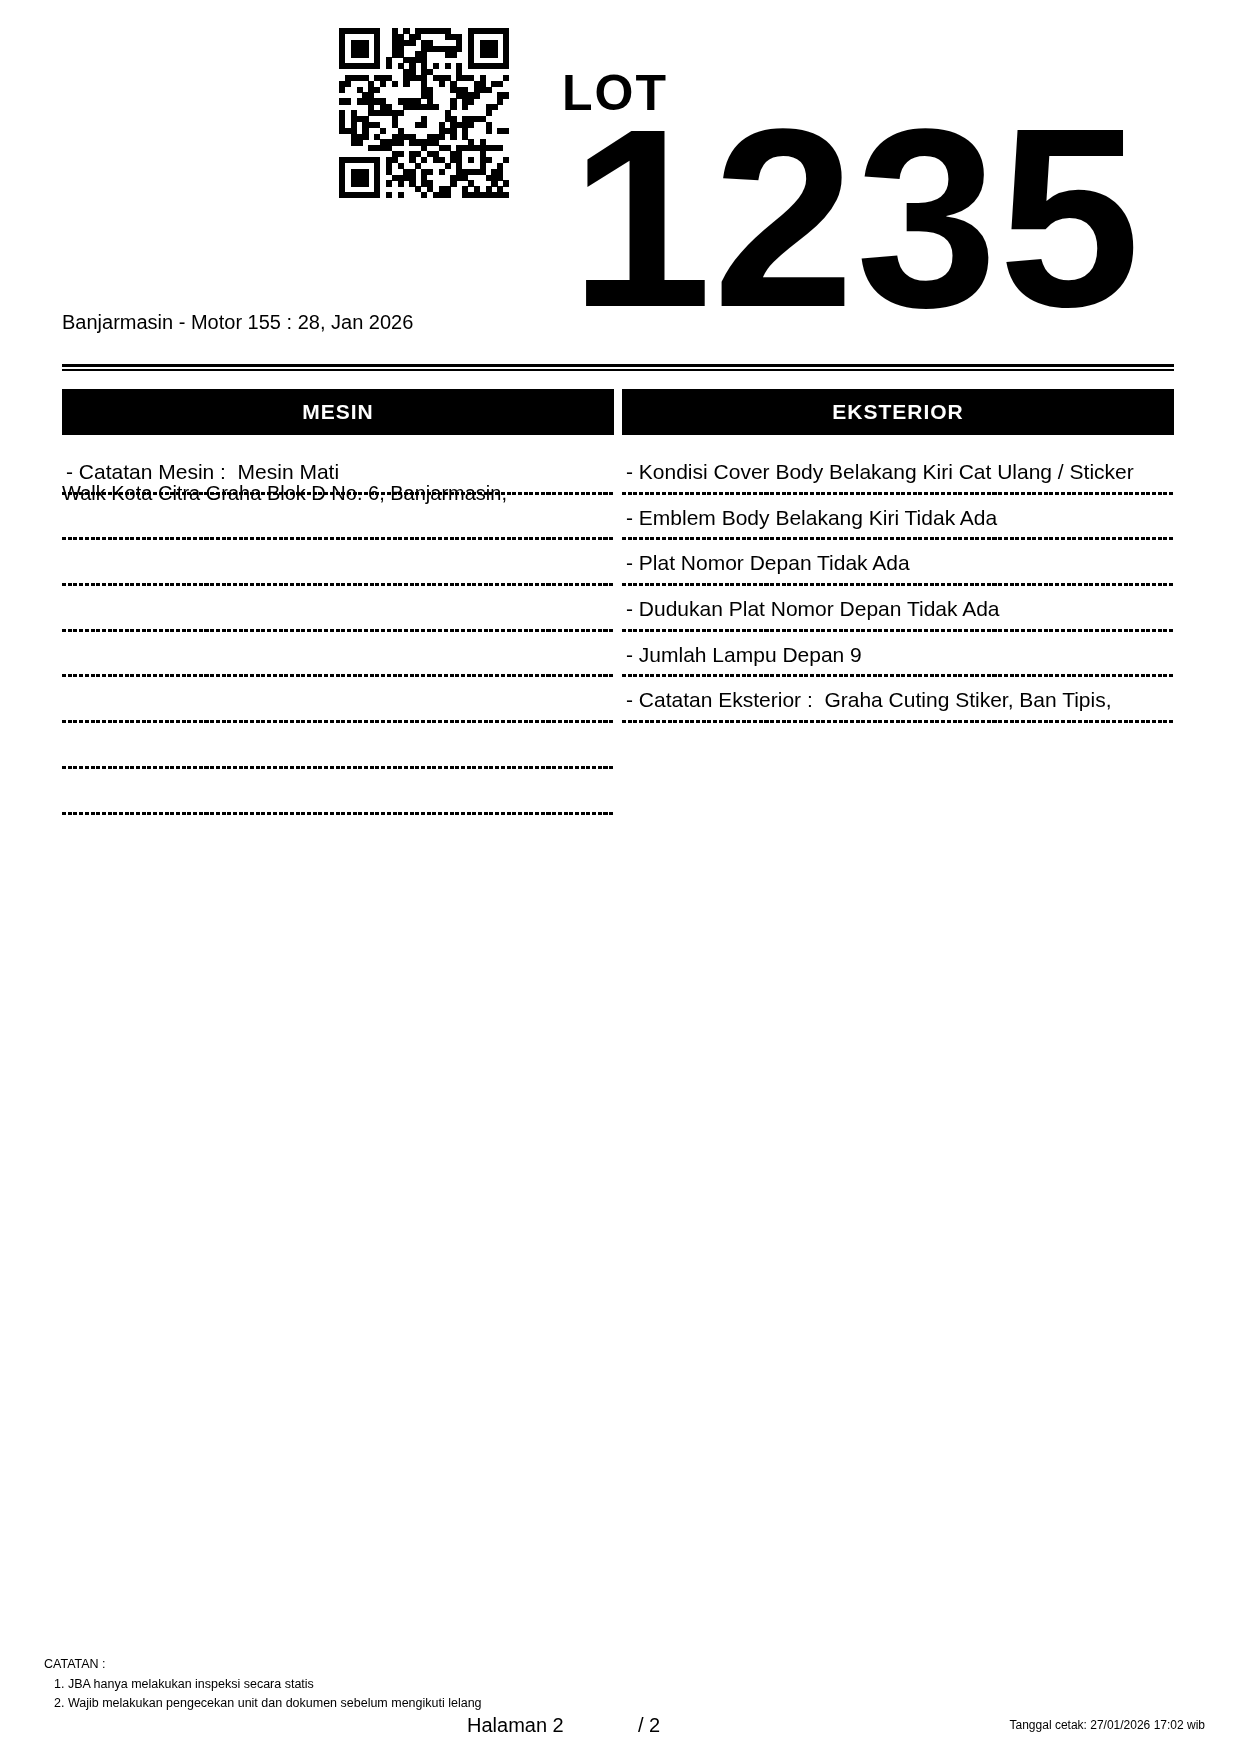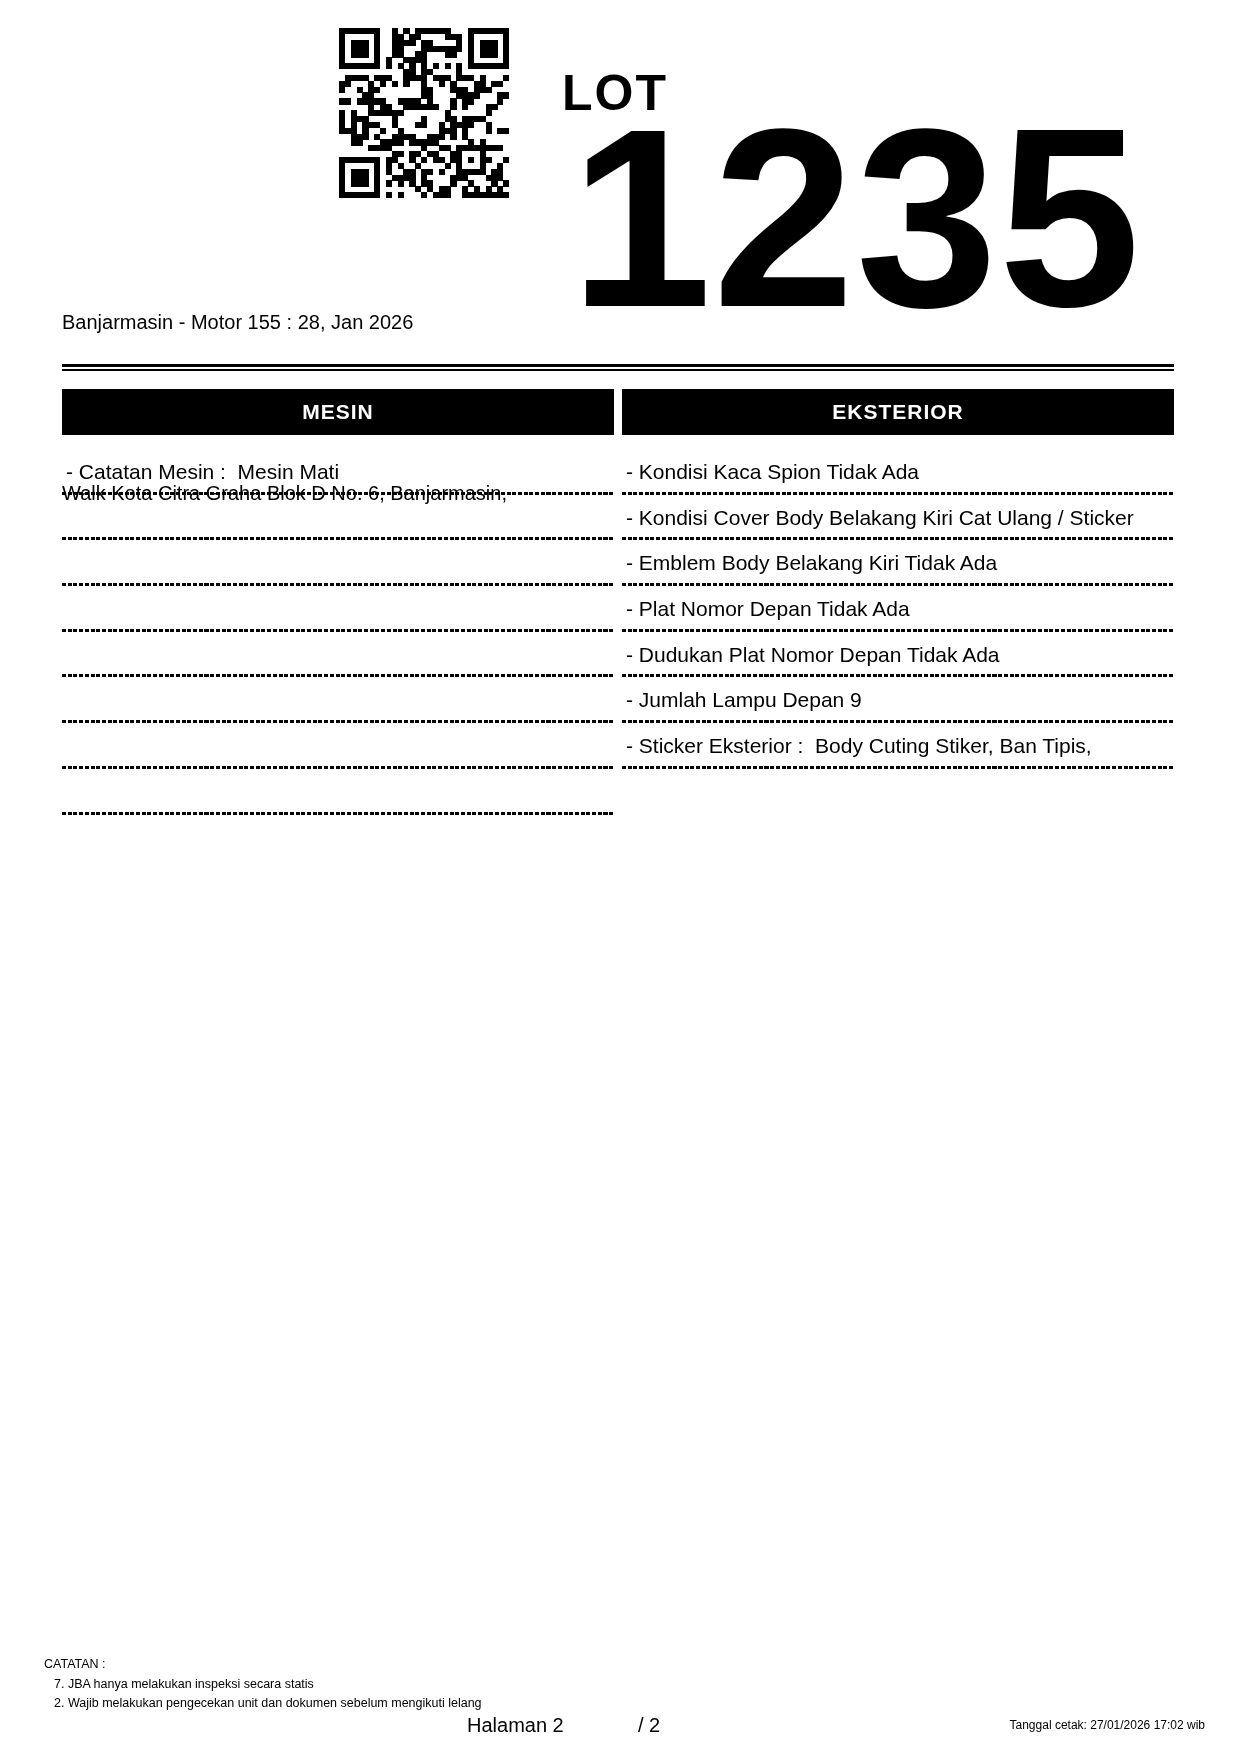--- a/index.html
+++ b/index.html
@@ -483,31 +483,30 @@
     <div class="row"><span></span><span class="dotline"></span></div>
     <div class="row"><span></span><span class="dotline"></span></div>
     <div class="row"><span></span><span class="dotline"></span></div>
     <div class="row"><span></span><span class="dotline"></span></div>
   </div>
 </div>
 
 <div class="abs col" id="col-eksterior">
   <div class="col-header">EKSTERIOR</div>
   <div class="rows">
-    <div class="row"><span>- Kondisi Kaca Spion Tidak Ada</span><span class="dotline"></span></div>
     <div class="row"><span>- Kondisi Cover Body Belakang Kiri Cat Ulang / Sticker</span><span class="dotline"></span></div>
     <div class="row"><span>- Emblem Body Belakang Kiri Tidak Ada</span><span class="dotline"></span></div>
     <div class="row"><span>- Plat Nomor Depan Tidak Ada</span><span class="dotline"></span></div>
     <div class="row"><span>- Dudukan Plat Nomor Depan Tidak Ada</span><span class="dotline"></span></div>
     <div class="row"><span>- Jumlah Lampu Depan 9</span><span class="dotline"></span></div>
-    <div class="row"><span>- Sticker Eksterior :  Body Cuting Stiker, Ban Tipis,</span><span class="dotline"></span></div>
+    <div class="row"><span>- Catatan Eksterior :  Graha Cuting Stiker, Ban Tipis,</span><span class="dotline"></span></div>
   </div>
 </div>
 
 <div class="abs" id="notes">
   <div>CATATAN :</div>
-  <div class="note">7. JBA hanya melakukan inspeksi secara statis</div>
+  <div class="note">1. JBA hanya melakukan inspeksi secara statis</div>
   <div class="note">2. Wajib melakukan pengecekan unit dan dokumen sebelum mengikuti lelang</div>
 </div>
 
 <div class="abs" id="page-number">Halaman 2</div>
 <div class="abs" id="page-total">/ 2</div>
 <div class="abs" id="print-date">Tanggal cetak: 27/01/2026 17:02 wib</div>
 
 </body></html>

